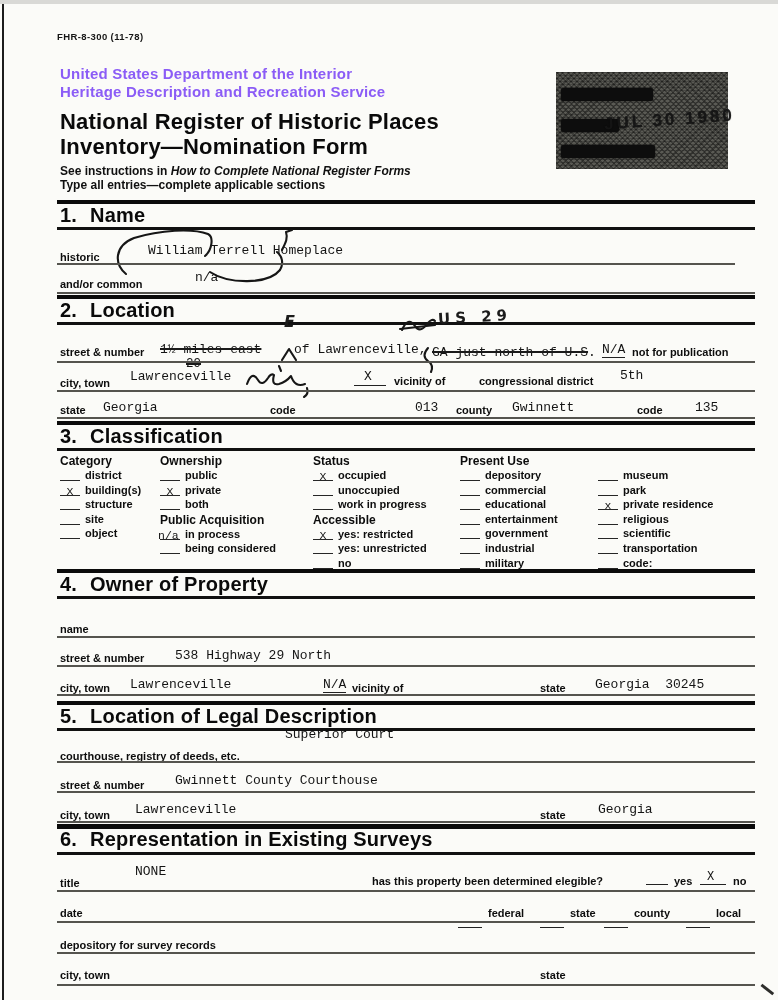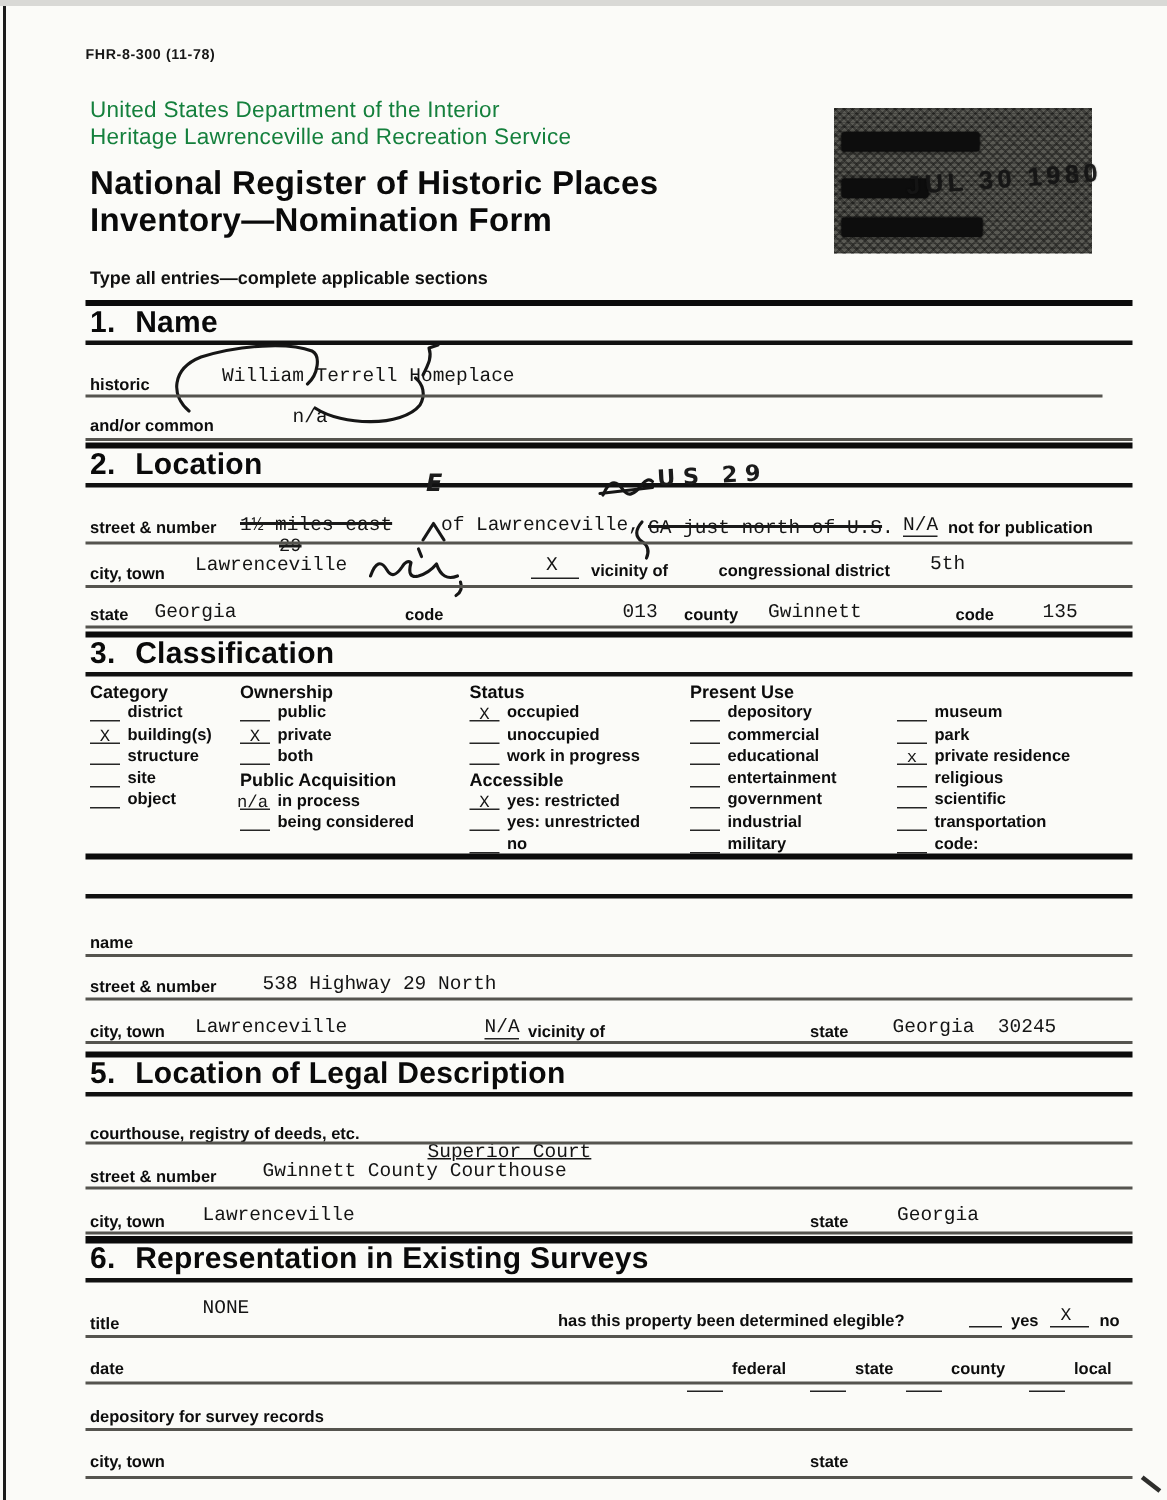--- a/index.html
+++ b/index.html
@@ -6,21 +6,21 @@
   .page {
     position:relative; width:778px; height:1000px; margin:4px auto;
     background:#fbfbf8; overflow:hidden;
     font-family:"Liberation Sans", sans-serif; color:#111;
   }
   .abs { position:absolute; }
   
   .edge-line { position:absolute; left:2px; top:0; width:2px; height:1000px; background:#1c1c1c; }
   
   .tiny-b { font-size:9.5px; font-weight:bold; letter-spacing:.4px; color:#161616; }
-  .dept   { font-size:15px; font-weight:normal; line-height:18px; letter-spacing:.2px; color:#15803d; }
+  .dept   { font-size:15px; font-weight:bold; line-height:18px; letter-spacing:.2px; color:#8b5cf6; }
   .bigttl { font-size:22px; font-weight:bold; line-height:25px; letter-spacing:.2px; color:#0a0a0a; }
   .instr  { font-size:12px; font-weight:bold; line-height:14px; color:#101010; }
   .instr i { font-style:italic; }
   .lbl    { font-size:11px; font-weight:bold; color:#0d0d0d; white-space:nowrap; }
   .mono   { font-family:"Liberation Mono","DejaVu Sans Mono",monospace; font-size:13px; color:#141414; white-space:pre; }
   .strike { text-decoration:line-through; text-decoration-thickness:2px; text-decoration-color:#1a1a1a; }
   .ul     { border-bottom:1.6px solid #222; }
   .hw     { font-family:"DejaVu Sans",sans-serif; font-weight:600; color:#1b1b1b; }
   
   .rule-thick { position:absolute; left:57px; width:698px; height:4px; background:#0b0b0b; }
@@ -57,23 +57,24 @@
   svg.marks path { fill:none; stroke:#161616; stroke-width:2.1; stroke-linecap:round; stroke-linejoin:round; }
 </style>
 </head>
 <body>
 
 <div class="page">
   <div class="edge-line"></div>
 
   <div class="abs tiny-b" style="left:57px; top:27px;">FHR-8-300  (11-78)</div>
   <div class="abs dept" style="left:60px; top:61px;">United States Department of the Interior</div>
-  <div class="abs dept" style="left:60px; top:79px;">Heritage Lawrenceville and Recreation Service</div>
+  <div class="abs dept" style="left:60px; top:79px;">Heritage Description and Recreation Service</div>
   <div class="abs bigttl" style="left:60px; top:105px;">National Register of Historic Places</div>
   <div class="abs bigttl" style="left:60px; top:130px;">Inventory—Nomination Form</div>
+  <div class="abs instr" style="left:60px; top:160px;"><span>See instructions in </span><i>How to Complete National Register Forms</i></div>
   <div class="abs instr" style="left:60px; top:174px;">Type all entries—complete applicable sections</div>
 
   <div class="stamp">
     <div class="stamp-bar" style="left:5px; top:16px; width:92px; height:13px;"></div>
     <div class="stamp-bar" style="left:5px; top:47px; width:58px; height:13px;"></div>
     <div class="stamp-bar" style="left:5px; top:73px; width:94px; height:13px;"></div>
   </div>
   <div class="stamp-date">JUL 30 1980</div>
 
   <div class="rule-thick" style="top:196px;"></div>
@@ -187,20 +188,21 @@
     <div class="ck"><span class="bl"><span class="mk"></span></span><span>museum</span></div>
     <div class="ck"><span class="bl"><span class="mk"></span></span><span>park</span></div>
     <div class="ck"><span class="bl"><span class="mk">x</span></span><span>private residence</span></div>
     <div class="ck"><span class="bl"><span class="mk"></span></span><span>religious</span></div>
     <div class="ck"><span class="bl"><span class="mk"></span></span><span>scientific</span></div>
     <div class="ck"><span class="bl"><span class="mk"></span></span><span>transportation</span></div>
     <div class="ck"><span class="bl"><span class="mk"></span></span><span>code:</span></div>
   </div>
 
   <div class="rule-thick" style="top:565px;"></div>
+  <div class="sec-ttl" style="top:569px;"><span class="num">4.</span><span>Owner of Property</span></div>
   <div class="rule-thin" style="top:592px;"></div>
 
   <div class="abs lbl" style="left:60px; top:619px;">name</div>
   <div class="hair" style="left:57px; top:632px; width:698px;"></div>
 
   <div class="abs lbl" style="left:60px; top:648px;">street &amp; number</div>
   <div class="abs mono" style="left:175px; top:644px;">538 Highway 29 North</div>
   <div class="hair" style="left:57px; top:661px; width:698px;"></div>
 
   <div class="abs lbl" style="left:60px; top:678px;">city, town</div>
@@ -209,21 +211,21 @@
   <div class="abs lbl" style="left:352px; top:678px;">vicinity of</div>
   <div class="abs lbl" style="left:540px; top:678px;">state</div>
   <div class="abs mono" style="left:595px; top:673px;">Georgia  30245</div>
   <div class="hair" style="left:57px; top:690px; width:698px;"></div>
 
   <div class="rule-thick" style="top:697px;"></div>
   <div class="sec-ttl" style="top:701px;"><span class="num">5.</span><span>Location of Legal Description</span></div>
   <div class="rule-thin" style="top:724px;"></div>
 
   <div class="abs lbl" style="left:60px; top:746px;">courthouse, registry of deeds, etc.</div>
-  <div class="abs mono" style="left:285px; top:756px;text-decoration:underline;">Superior Court</div>
+  <div class="abs mono" style="left:285px; top:723px;">Superior Court</div>
   <div class="hair" style="left:57px; top:757px; width:698px;"></div>
 
   <div class="abs lbl" style="left:60px; top:775px;">street &amp; number</div>
   <div class="abs mono" style="left:175px; top:769px;">Gwinnett County Courthouse</div>
   <div class="hair" style="left:57px; top:787px; width:698px;"></div>
 
   <div class="abs lbl" style="left:60px; top:805px;">city, town</div>
   <div class="abs mono" style="left:135px; top:798px;">Lawrenceville</div>
   <div class="abs lbl" style="left:540px; top:805px;">state</div>
   <div class="abs mono" style="left:598px; top:798px;">Georgia</div>

